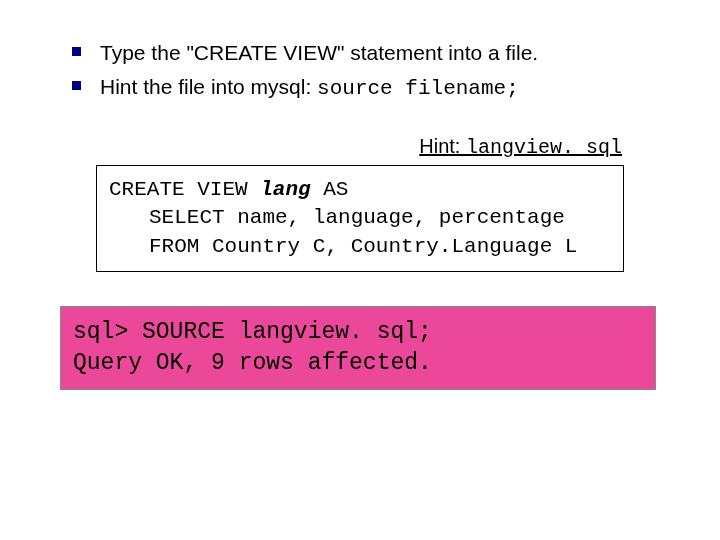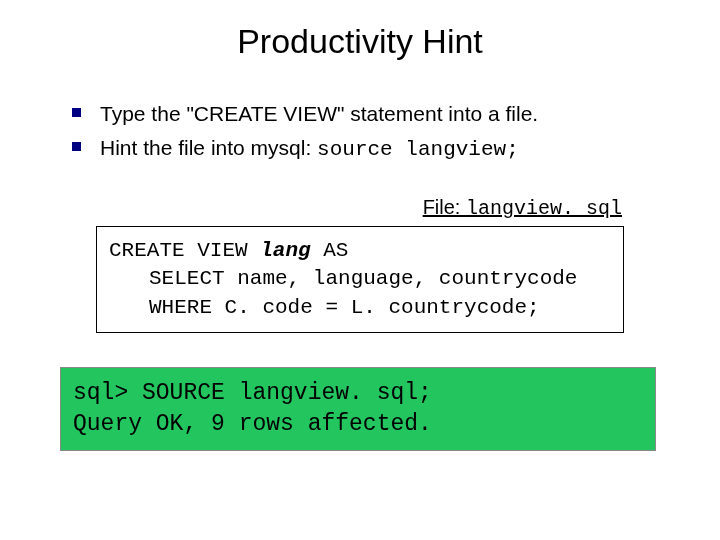--- a/index.html
+++ b/index.html
@@ -68,56 +68,55 @@
     background: #fff;
   }
   .codebox .kw {
     font-style: italic;
     font-weight: bold;
   }
   .cmdbox {
     margin: 34px auto 0 60px;
     width: 596px;
     border: 1px solid #888;
-    background: #22c55e; 
+    background: #ec4899; 
     padding: 10px 12px;
     font-family: "Courier New", Courier, monospace;
     font-size: 23px;
     line-height: 1.35;
     box-sizing: border-box;
   }
   .indent { padding-left: 40px; display: block; }
 </style>
 </head>
 <body>
 
 <div class="slide">
 
-  <div class="title">Productivity Hint</div>
 
   <ul class="bullets">
     <li>
       <span>Type the "CREATE VIEW" statement into a file.</span>
     </li>
     <li>
       <span>Hint the file into mysql:</span>
-      <span class="mono"> source langview;</span>
+      <span class="mono"> source filename;</span>
     </li>
   </ul>
 
   <div class="file-label">
-    <span>File: </span><span class="mono">langview. sql</span>
+    <span>Hint: </span><span class="mono">langview. sql</span>
   </div>
 
   <div class="codebox">
     <div>
       <span>CREATE VIEW </span><span class="kw">lang</span><span> AS</span>
     </div>
-    <span class="indent">SELECT name, language, countrycode</span>
-    <span class="indent">WHERE C. code = L. countrycode;</span>
+    <span class="indent">SELECT name, language, percentage</span>
+    <span class="indent">FROM Country C, Country.Language L</span>
   </div>
 
   <div class="cmdbox">
     <div>sql&gt; SOURCE langview. sql;</div>
     <div>Query OK, 9 rows affected.</div>
   </div>
 
 </div>
 
 </body></html>

